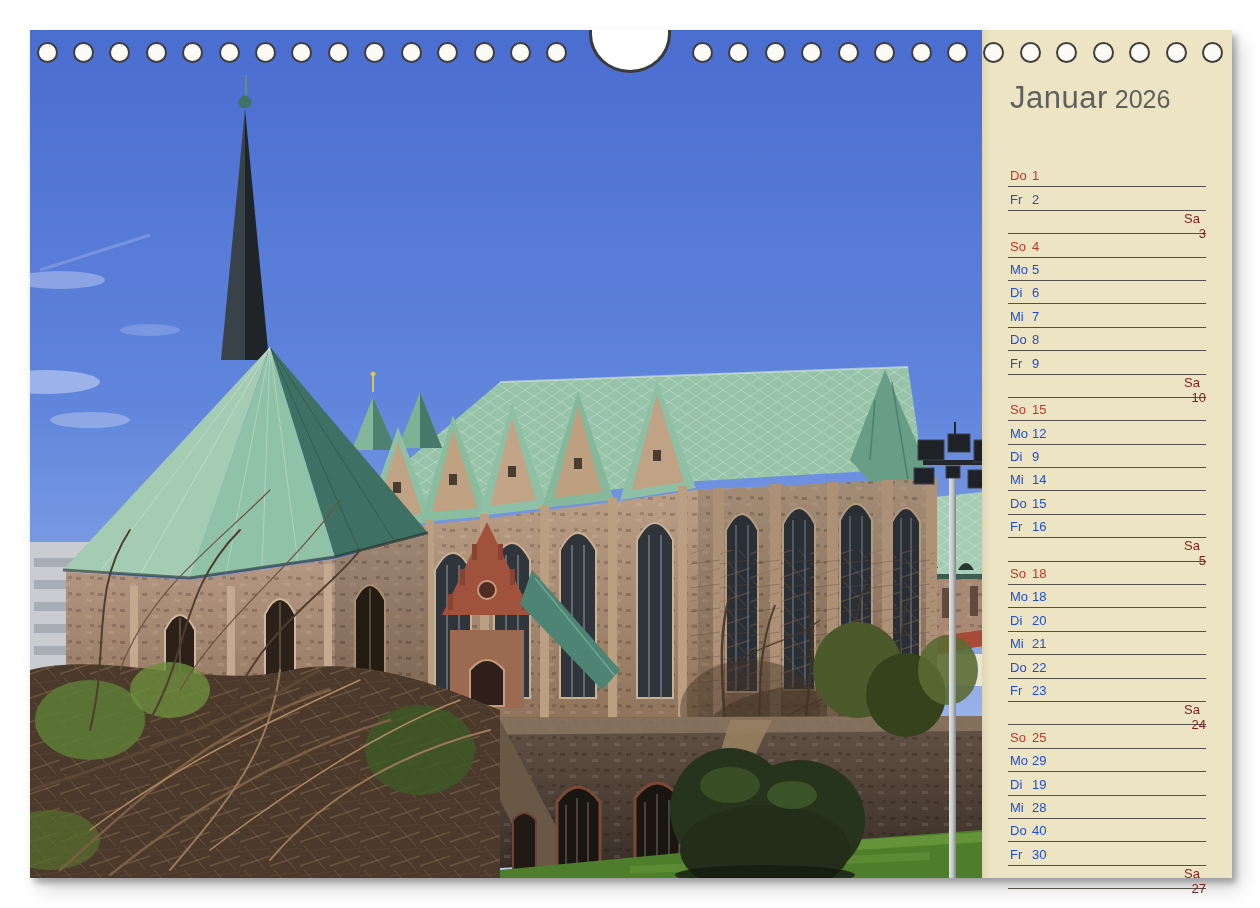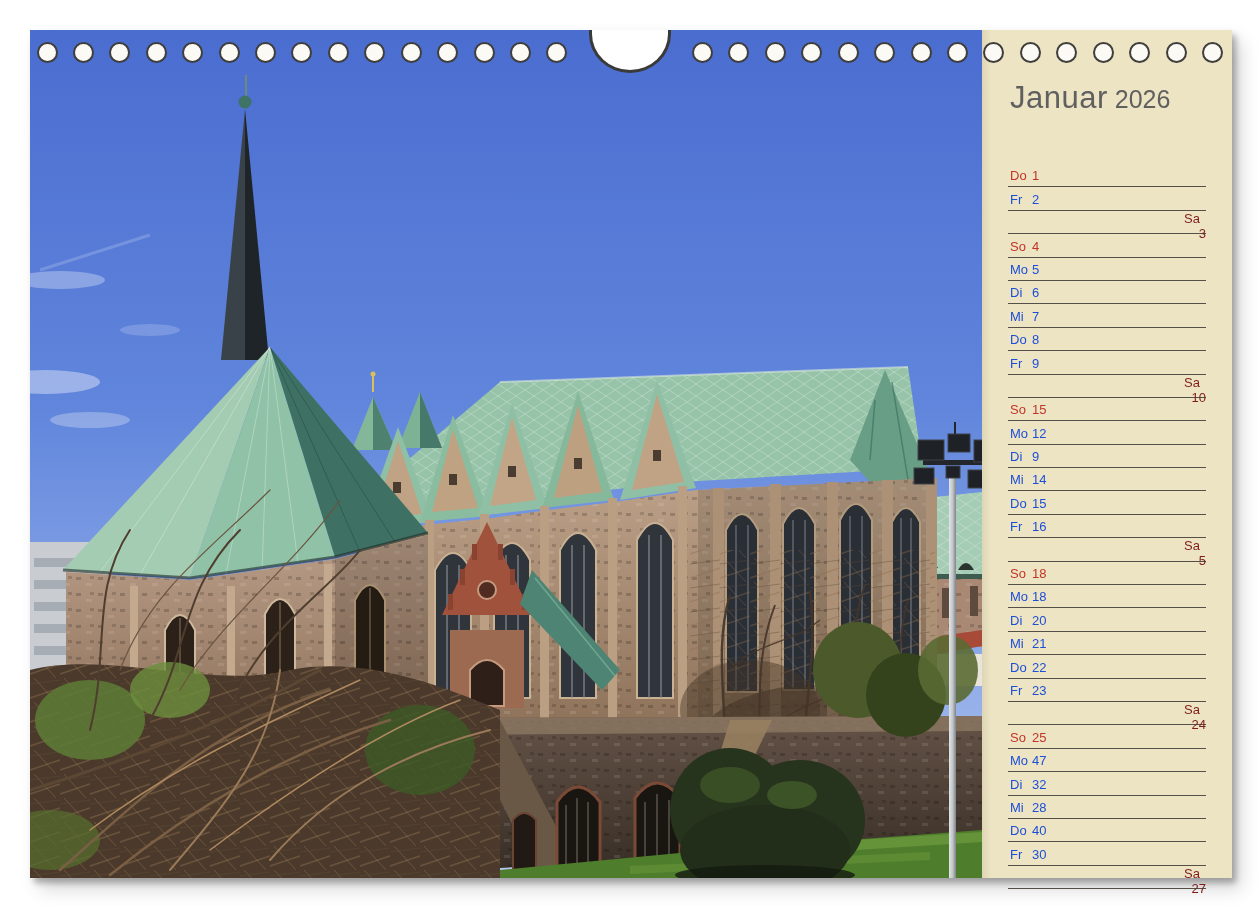--- a/index.html
+++ b/index.html
@@ -421,25 +421,25 @@
           <div class="day-row saturday">
             <span class="abbr">Sa</span>
             <span class="num">24</span>
           </div>
           <div class="day-row sunday">
             <span class="abbr">So</span>
             <span class="num">25</span>
           </div>
           <div class="day-row weekday">
             <span class="abbr">Mo</span>
-            <span class="num">47</span>
+            <span class="num">29</span>
           </div>
           <div class="day-row weekday">
             <span class="abbr">Di</span>
-            <span class="num">32</span>
+            <span class="num">19</span>
           </div>
           <div class="day-row weekday">
             <span class="abbr">Mi</span>
             <span class="num">28</span>
           </div>
           <div class="day-row weekday">
             <span class="abbr">Do</span>
             <span class="num">40</span>
           </div>
           <div class="day-row weekday">

